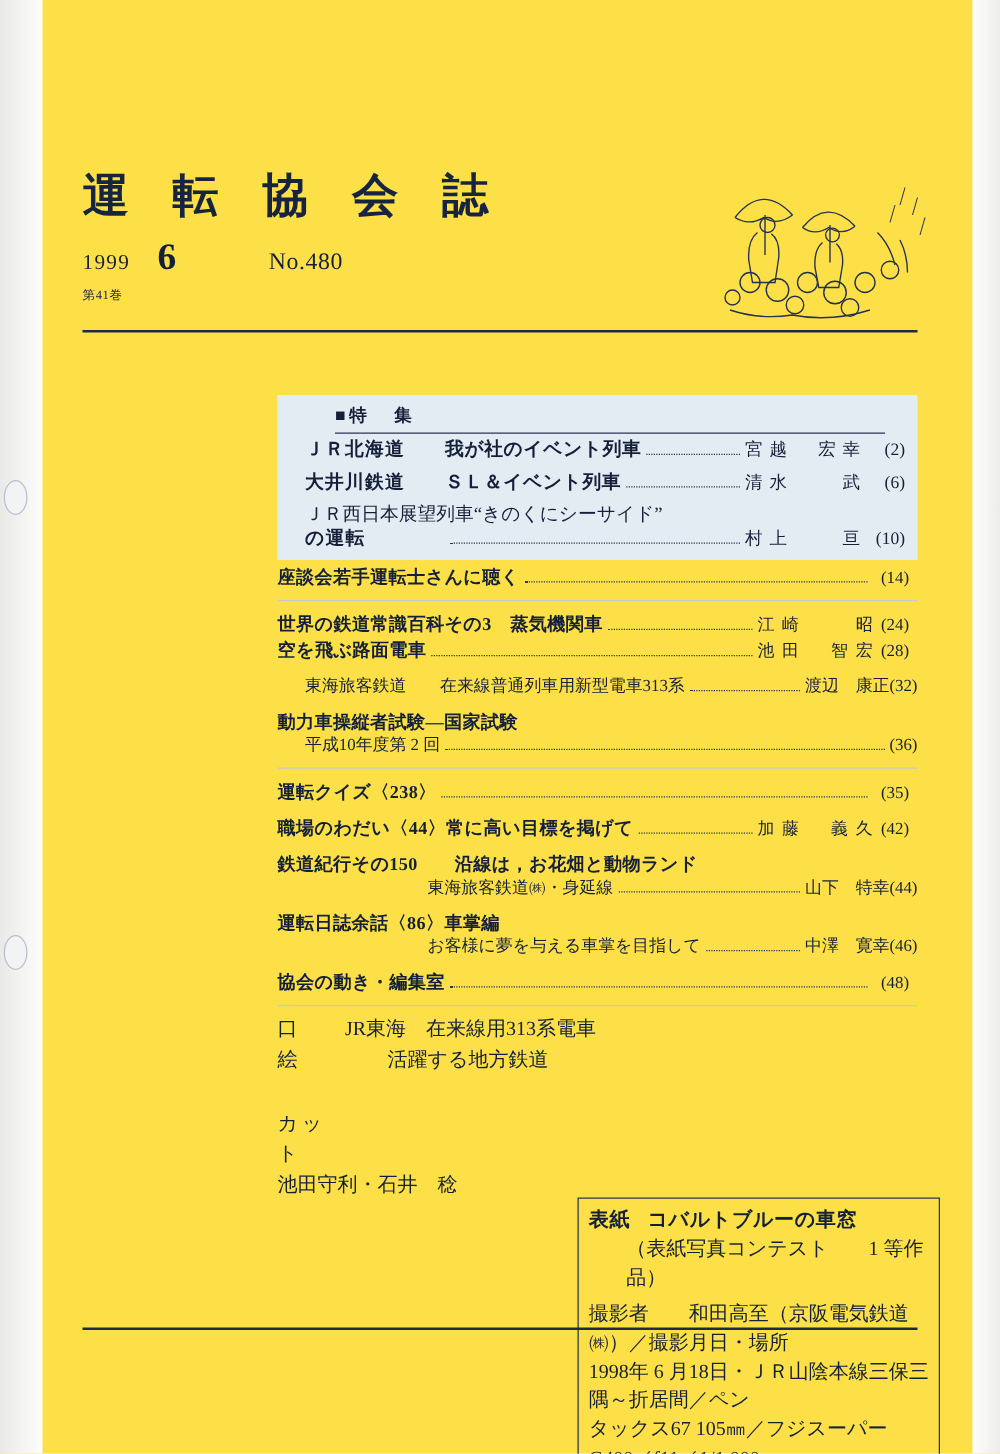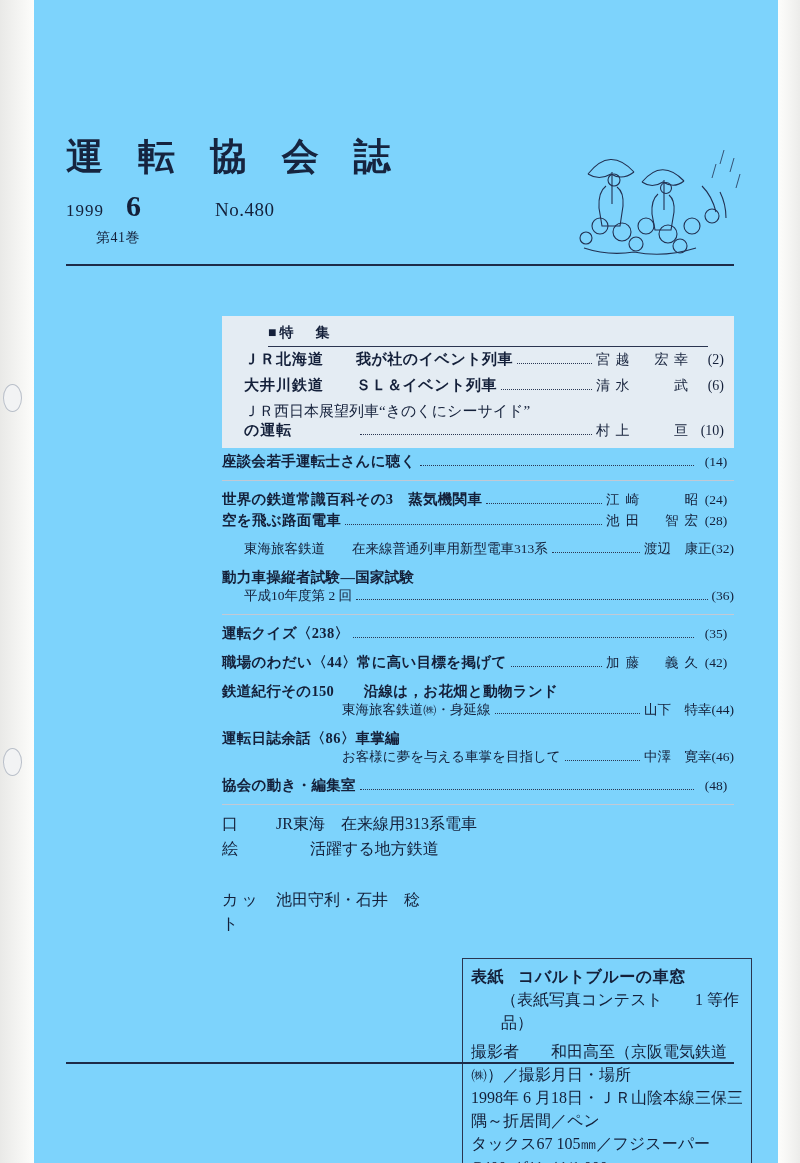--- a/index.html
+++ b/index.html
@@ -11,21 +11,21 @@
     width: 800px;
     height: 1163px;
     position: relative;
     font-family: "Liberation Serif", "DejaVu Serif", serif;
     color: #14203a;
     overflow: hidden;
   }
   .page {
     position: absolute;
     inset: 0;
-    background: #7dd3fc;
+    background: #fde047;
   }
   
   .scan-edge-left {
     position: absolute;
     left: 0; top: 0; bottom: 0;
     width: 34px;
     background: linear-gradient(to right, #e9e9e7 0%, #f4f4f2 55%, #fdfdfb 100%);
   }
   .scan-edge-right {
     position: absolute;
@@ -74,22 +74,21 @@
     font-weight: bold;
     margin-left: 22px;
   }
   .issue-no {
     font-size: 19px;
     margin-left: 74px;
     letter-spacing: 0.5px;
   }
   .volume {
     margin-top: 6px;
-    margin-left: 30px;
-    font-size: 14px;
+    font-size: 10px;
     letter-spacing: 0.5px;
   }
   .masthead-rule {
     position: absolute;
     left: 66px;
     top: 264px;
     width: 668px;
     height: 2px;
     background: #1d2b48;
   }
@@ -244,21 +243,21 @@
     font-size: 16px;
     line-height: 1.55;
   }
   .note-row { display: flex; }
   .note-row .k {
     width: 54px;
     letter-spacing: 3px;
     flex-shrink: 0;
   }
   .note-row .v .v2 { display: block; padding-left: 34px; }
-  .notes .cut { margin-top: 26px; }
+  .notes .cut { margin-top: 26px; flex-direction: column; }
 
   
   .credit-box {
     position: absolute;
     left: 462px;
     top: 958px;
     width: 272px;
     border: 1px solid #2a3550;
     padding: 6px 8px 20px 8px;
     font-size: 16px;

